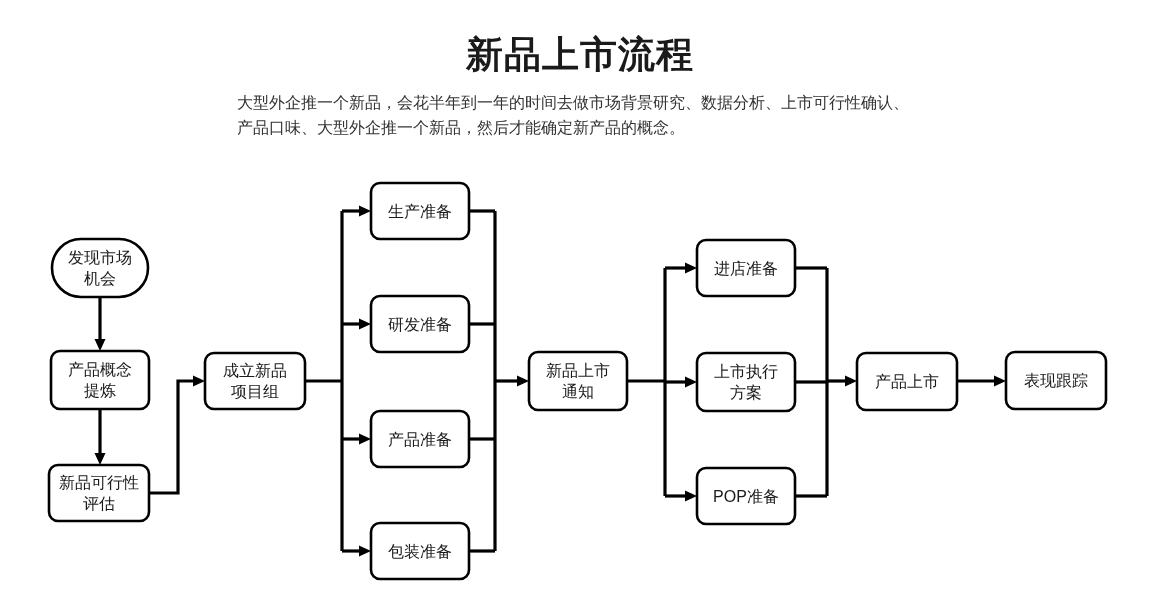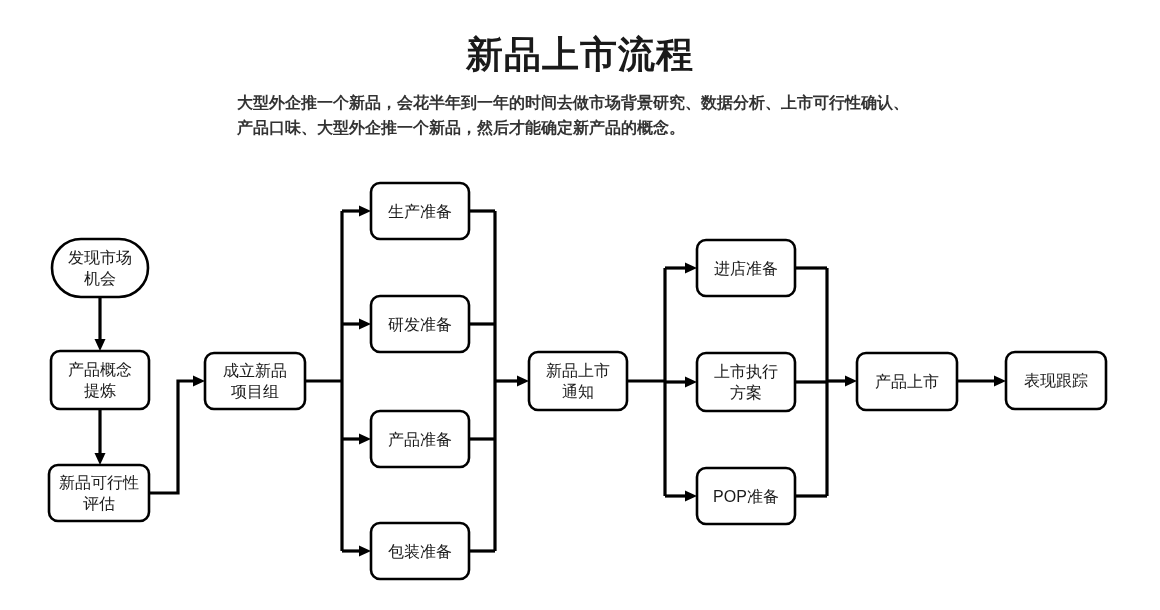--- a/index.html
+++ b/index.html
@@ -1,20 +1,20 @@
 <!DOCTYPE html>
 <html><head>
 <meta charset="utf-8">
 <style>
   html,body{margin:0;padding:0;background:#ffffff;}
   .page{position:relative;width:1160px;height:610px;background:#fff;overflow:hidden;
         font-family:"Liberation Sans","DejaVu Sans",sans-serif;}
   .title{position:absolute;top:30px;left:0;width:100%;margin:0;text-align:center;
          font-size:37px;font-weight:bold;color:#1a1a1a;letter-spacing:1px;}
-  .subtitle{position:absolute;top:90px;left:237px;font-size:16px;line-height:25px;color:#333;font-weight:bold;}
+  .subtitle{position:absolute;top:90px;left:237px;font-size:16px;line-height:25px;color:#333;}
   #flow{position:absolute;top:0;left:0;}
   #flow text{font-family:"Liberation Sans","DejaVu Sans",sans-serif;}
 </style>
 </head>
 <body>
 
 <div class="page">
   <h1 class="title">新品上市流程</h1>
   <div class="subtitle">
     <div>大型外企推一个新品，会花半年到一年的时间去做市场背景研究、数据分析、上市可行性确认、</div>

